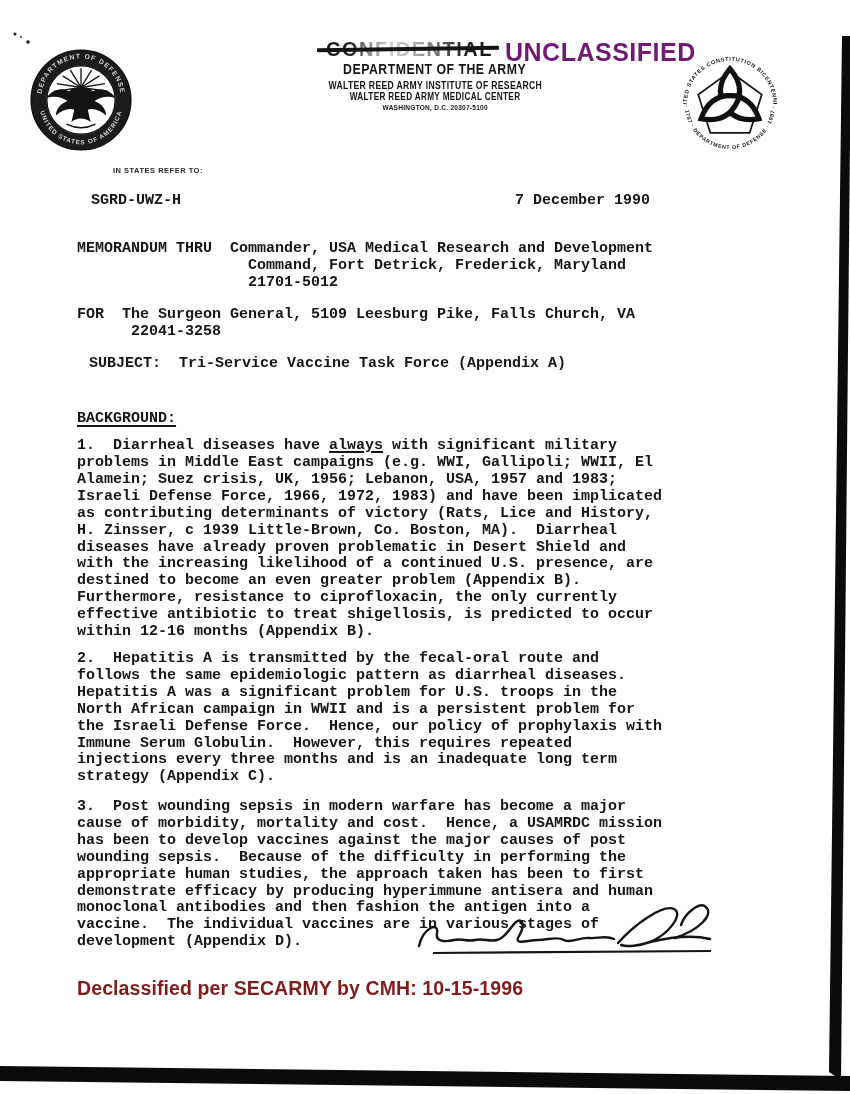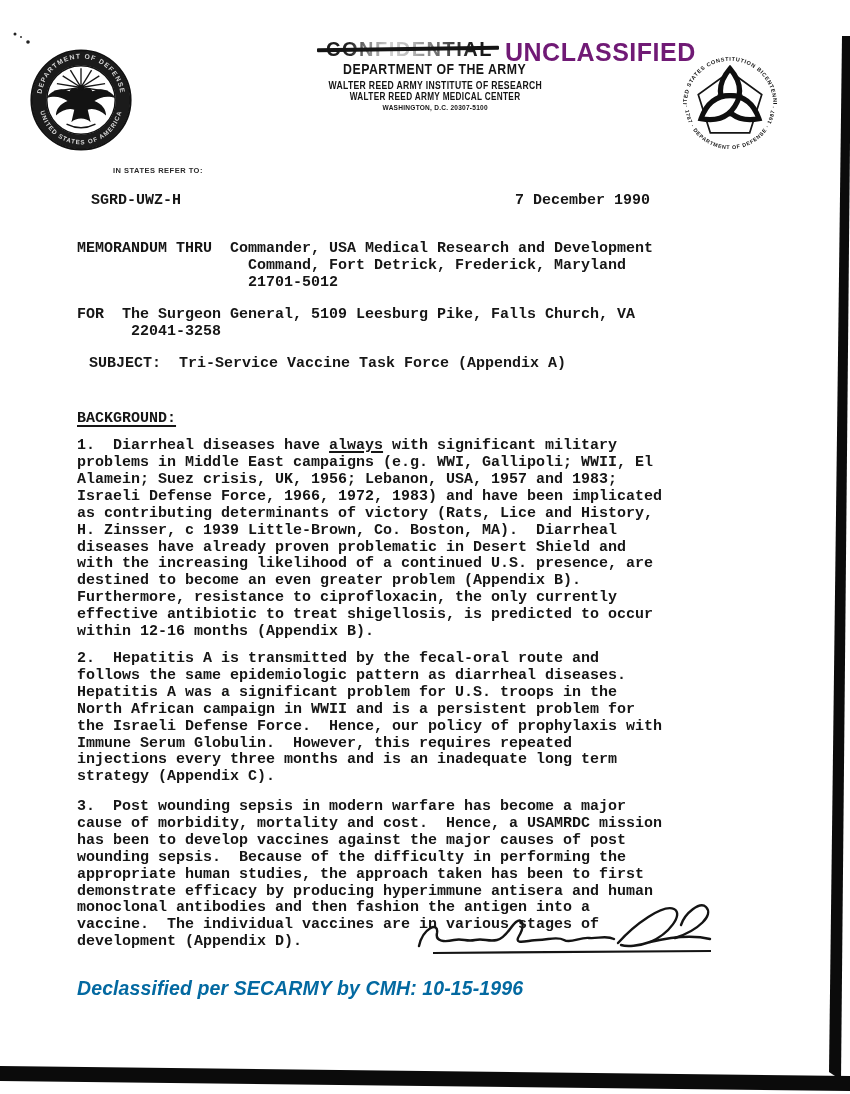--- a/index.html
+++ b/index.html
@@ -20,21 +20,21 @@
   .classified-struck{left:326px;top:38px;font-size:20px;font-weight:bold;letter-spacing:1.5px;
       color:transparent;
       background:linear-gradient(90deg,#1a1a1a 0%,#222 14%,#8a8a8a 26%,#cfcfcf 38%,#bdbdbd 50%,#8f8f8f 60%,#4a4a4a 74%,#1c1c1c 88%,#161616 100%);
       -webkit-background-clip:text;background-clip:text;}
   .strike-line{left:317px;top:47px;width:182px;height:4px;background:#151515;
       transform:rotate(-0.8deg);border-radius:1px;}
   .unclassified{left:505px;top:38px;font-size:25px;font-weight:bold;letter-spacing:0.5px;color:#701a75;}
   .reply{left:113px;top:166px;font-size:7.5px;font-weight:bold;letter-spacing:0.5px;color:#2a2a2a;}
   .underline{text-decoration:underline;text-decoration-thickness:1.8px;text-underline-offset:3px;margin-top:6px;}
   .uword{text-decoration:underline;text-decoration-thickness:1.6px;text-underline-offset:2px;}
-  .decl{left:77px;top:977px;font-size:19.5px;font-weight:bold;color:#0369a1;letter-spacing:0.1px;font-style:italic;}
+  .decl{left:77px;top:977px;font-size:19.5px;font-weight:bold;color:#7f1d1d;letter-spacing:0.1px;}
   .signername{left:425px;top:956px;letter-spacing:0.9px;}
   svg{display:block;}
   #artifacts{left:0;top:0;pointer-events:none;}
 </style>
 </head>
 <body>
 
 <div id="page">
 
   <span class="abs classified-struck">CONFIDENTIAL</span>

